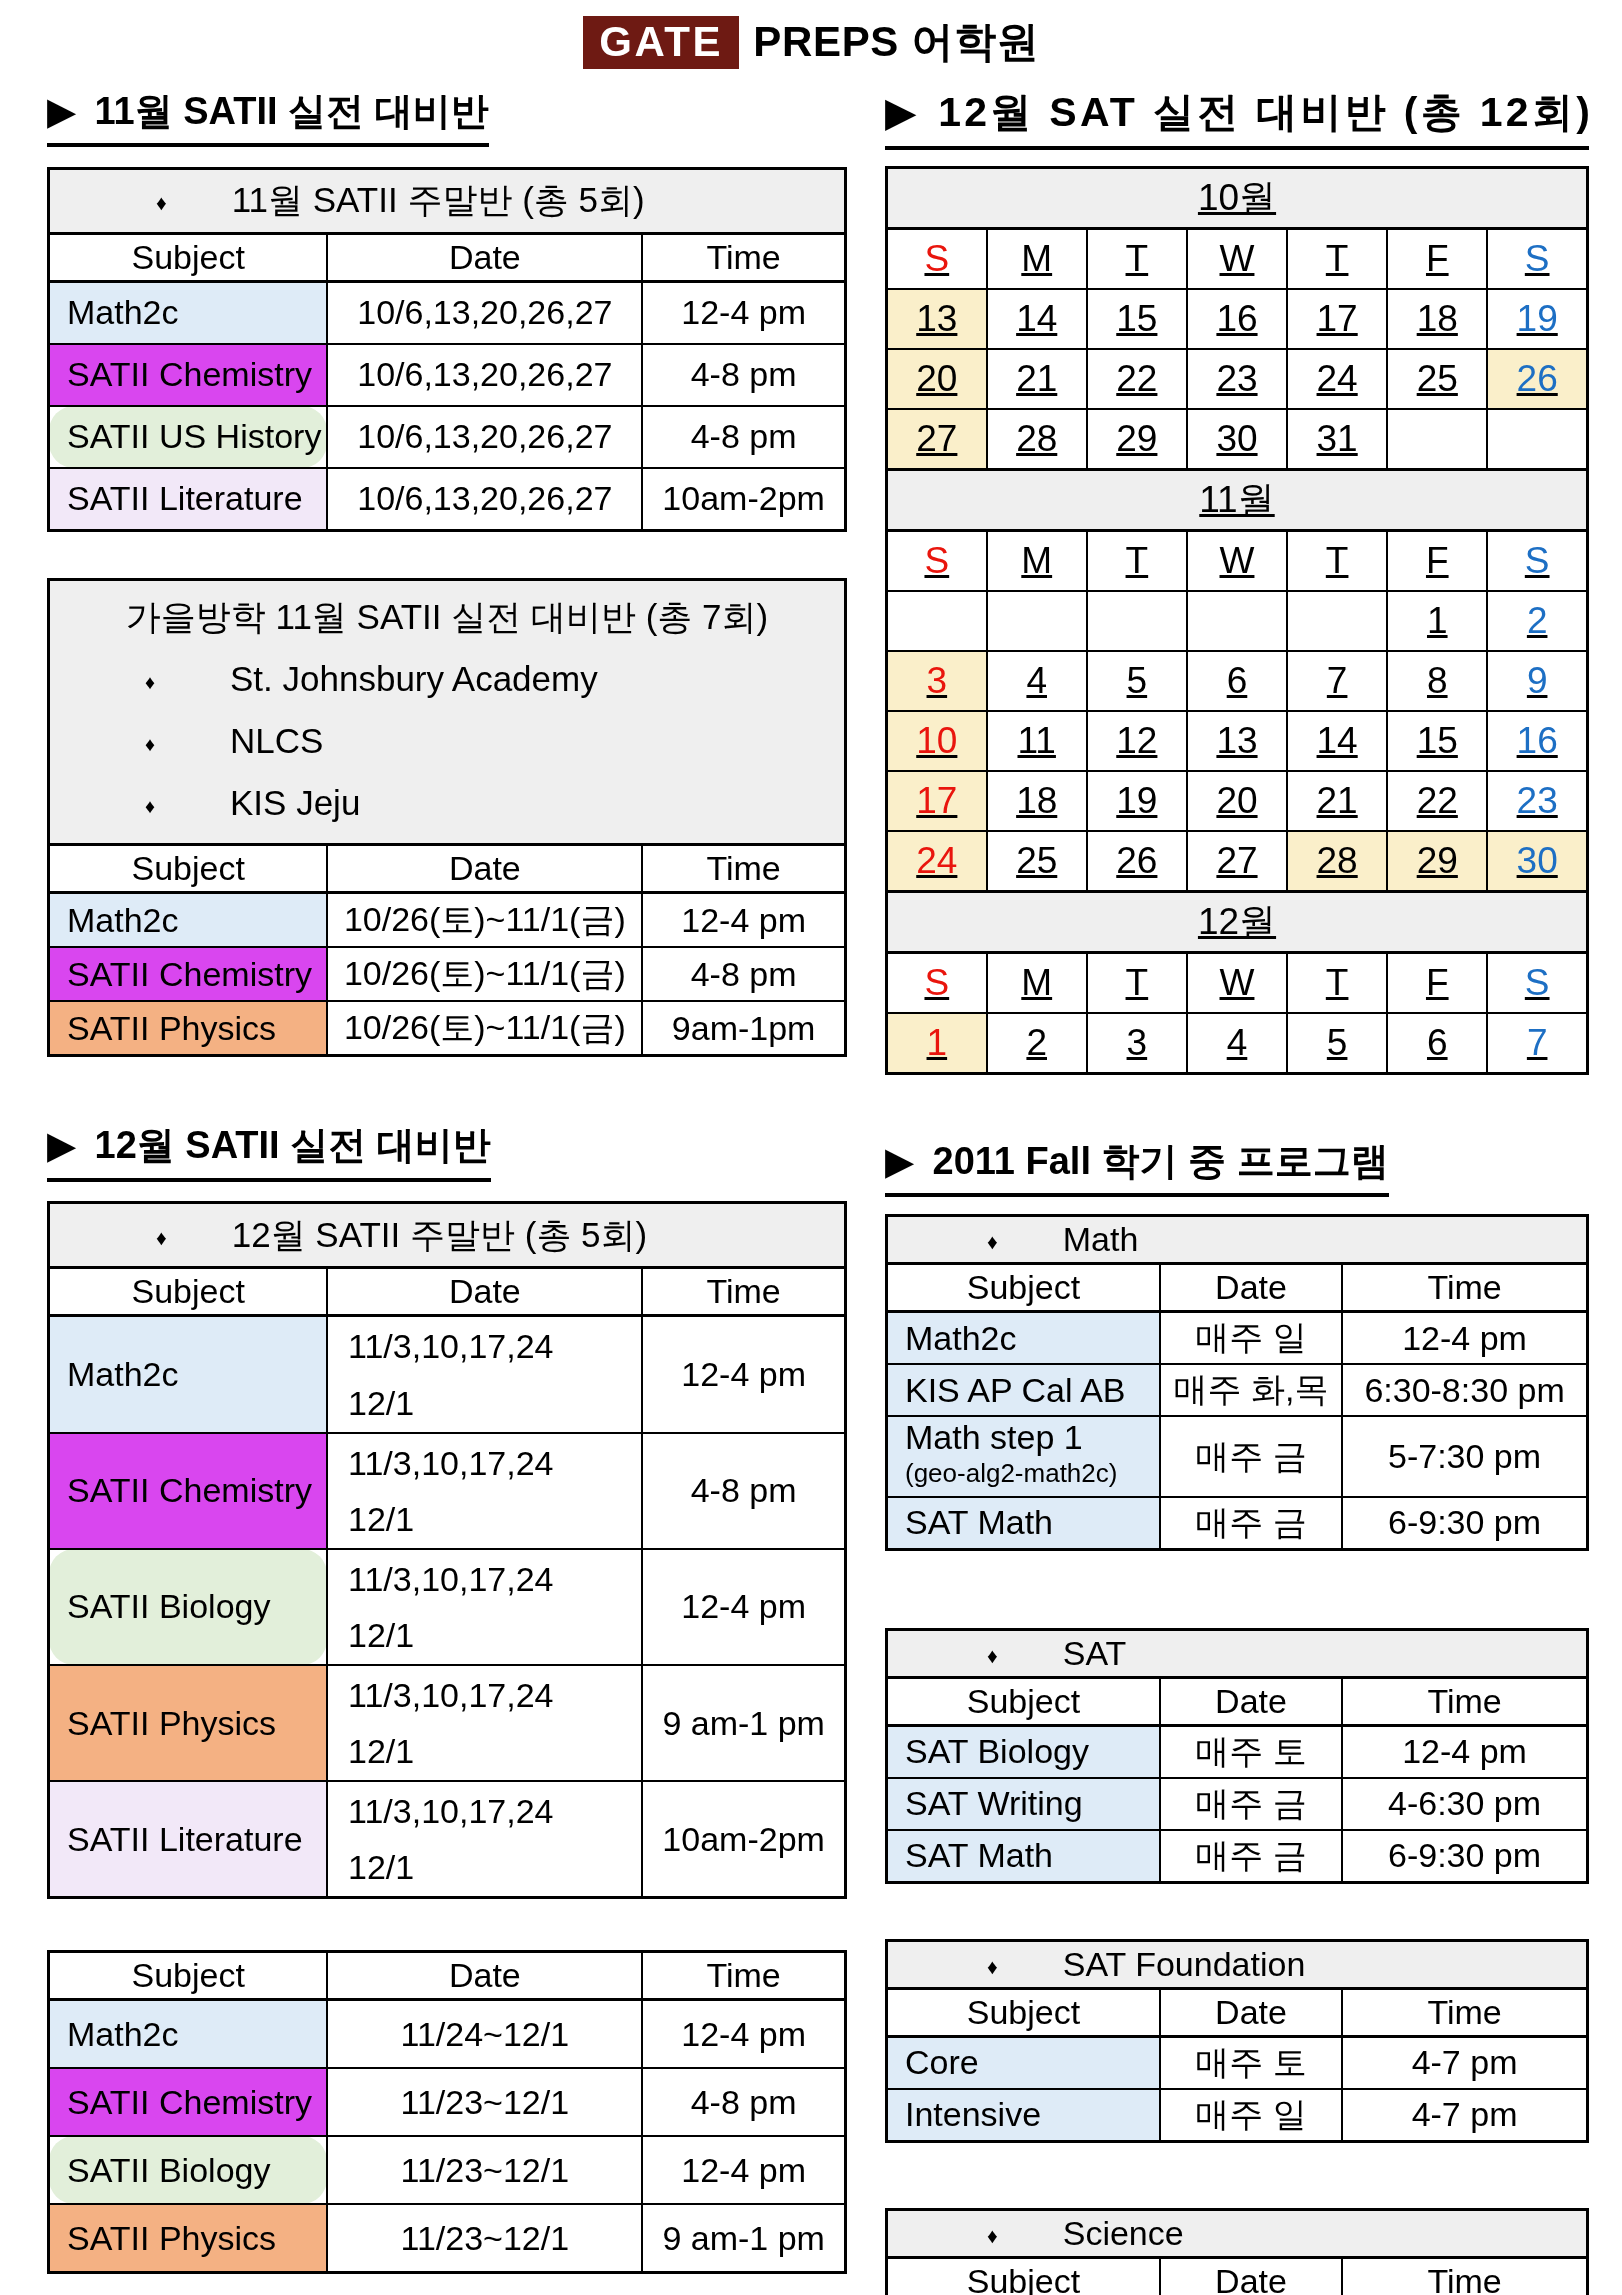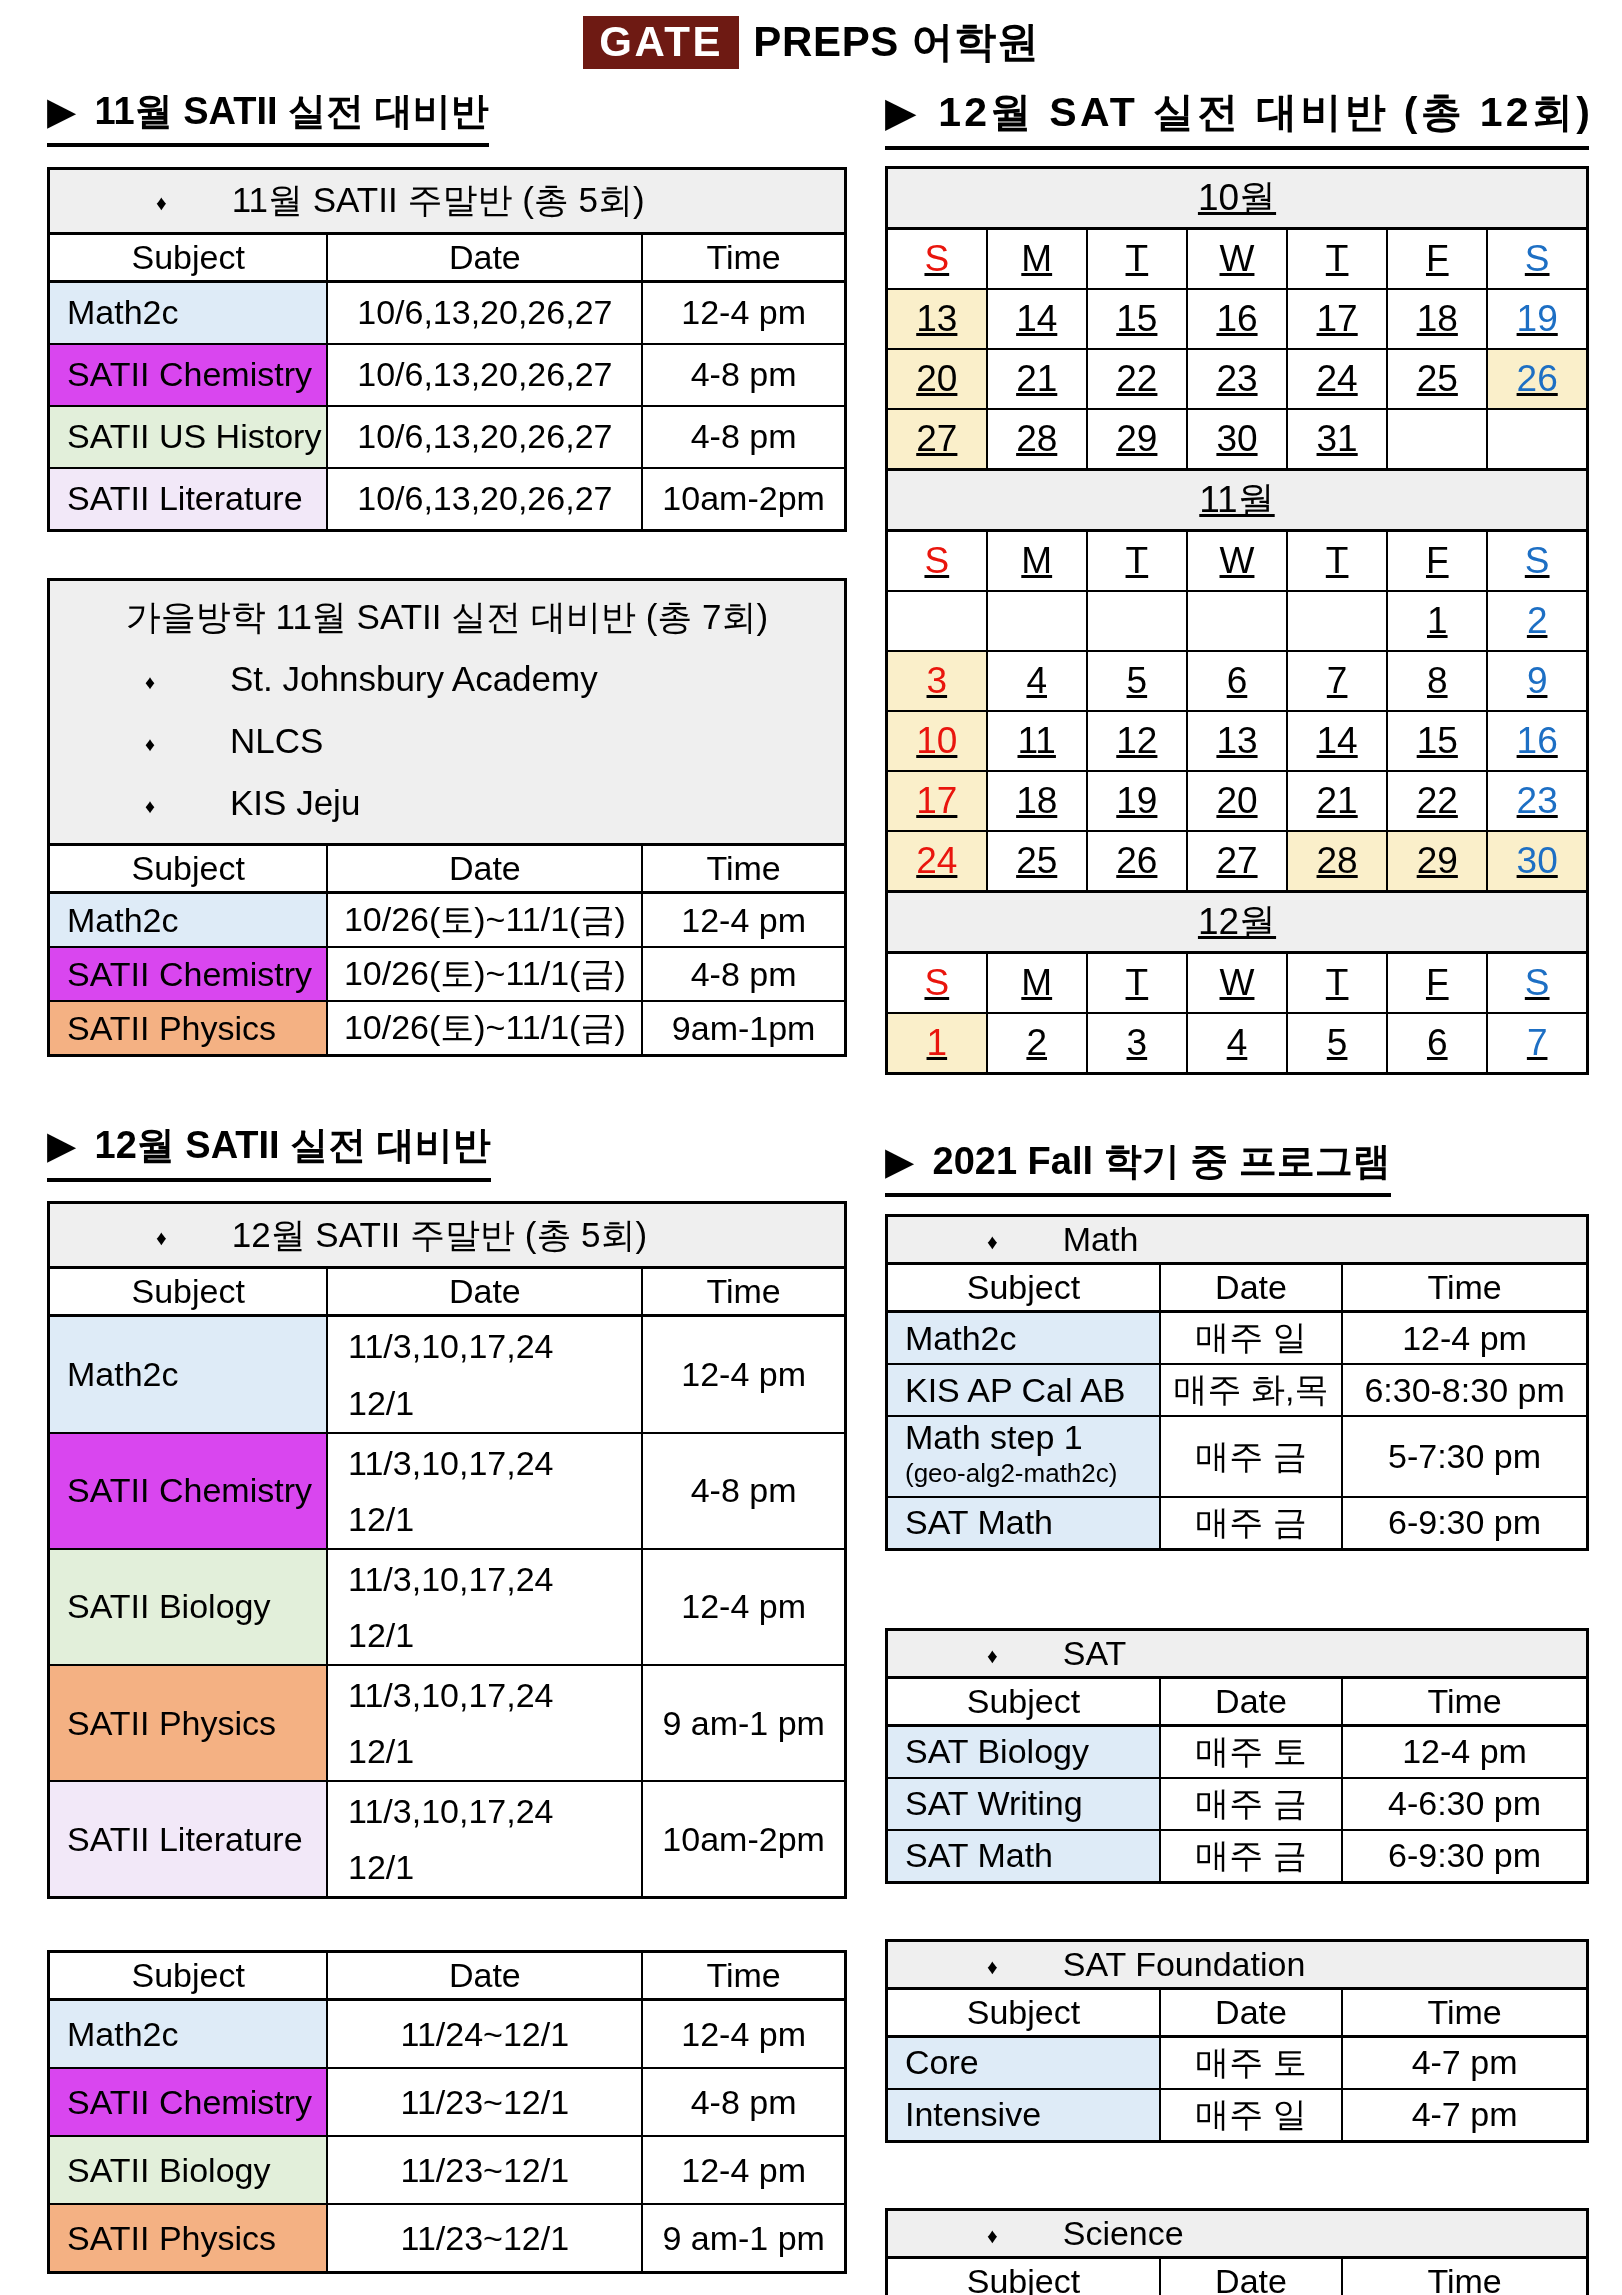--- a/index.html
+++ b/index.html
@@ -49,21 +49,21 @@
   .t2 .data-row td{height:50px;}
   .t3 .data-row td{height:111px;}
   .t4 .data-row td{height:64px;}
   .prog .data-row td{height:48px;}
 
   
   .sched col.c-sub{width:35%;} .sched col.c-date{width:39.5%;} .sched col.c-time{width:25.5%;}
   .prog col.c-sub{width:39%;}  .prog col.c-date{width:26%;}   .prog col.c-time{width:35%;}
 
   
-  .bg-blue{background:#DEEBF7;} .bg-yellow{background:#d946ef;} .bg-green{background:#E2EFDA;}
+  .bg-blue{background:#DEEBF7;} .bg-yellow{background:#d946ef;} .bg-green{background:#E2EFDA;border-radius:25px;}
   .bg-purple{background:#F2E8F8;} .bg-orange{background:#F4B183;}
 
   
   .cal td{height:56px;font-size:37px;}
   .cal .month-cell{background:#EFEFEF;height:56px;border-top:3.3px solid #000;border-bottom:3.3px solid #000;}
   .cal .fg-red{color:#E9150D;} .cal .fg-blue{color:#1D6FC4;}
   .cal .bg-cal-yellow{background:#FAEFCA;}
 
   
   #t1{margin-bottom:46px;}
@@ -438,21 +438,21 @@
             <td>3</td>
             <td>4</td>
             <td>5</td>
             <td>6</td>
             <td class="fg-blue">7</td>
           </tr>
         </tbody>
     </table>
 
     <div class="sec-heading h-right2">
-      <span class="tri">▶</span><span>2021 Fall 학기 중 프로그램</span>
+      <span class="tri">▶</span><span>2011 Fall 학기 중 프로그램</span>
     </div>
 
     <table id="t-math" class="sched prog">
       <colgroup>
           <col class="c-sub">
           <col class="c-date">
           <col class="c-time">
         </colgroup>
       <tbody>
           <tr class="title-row">

